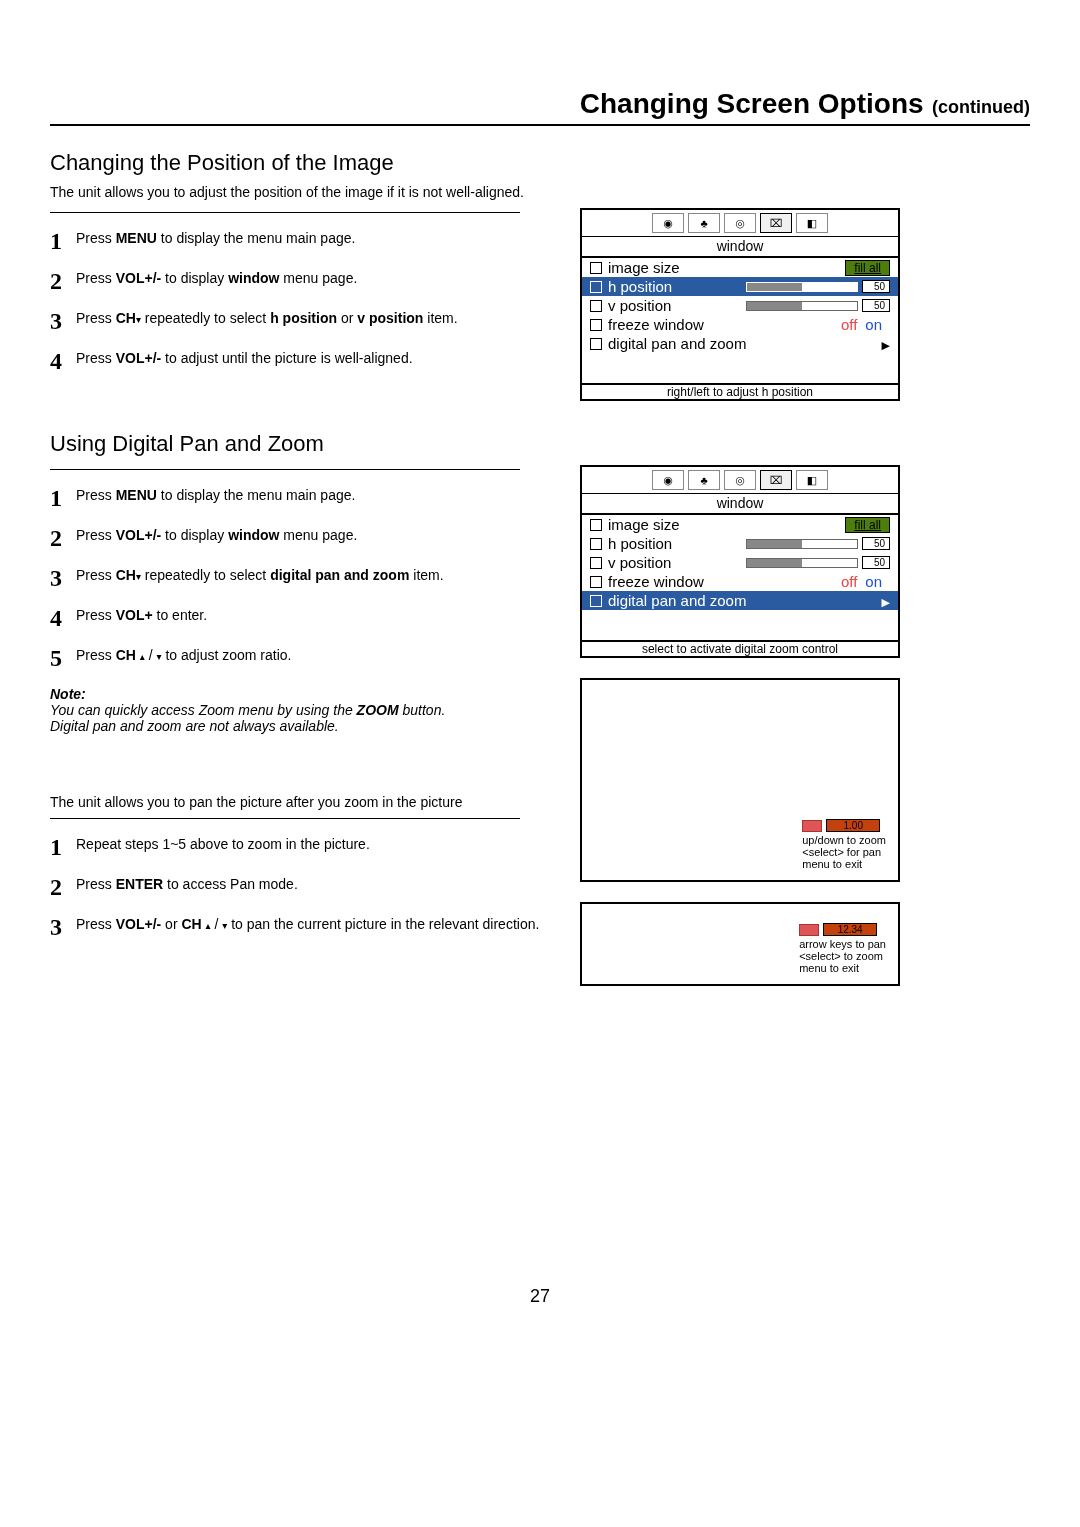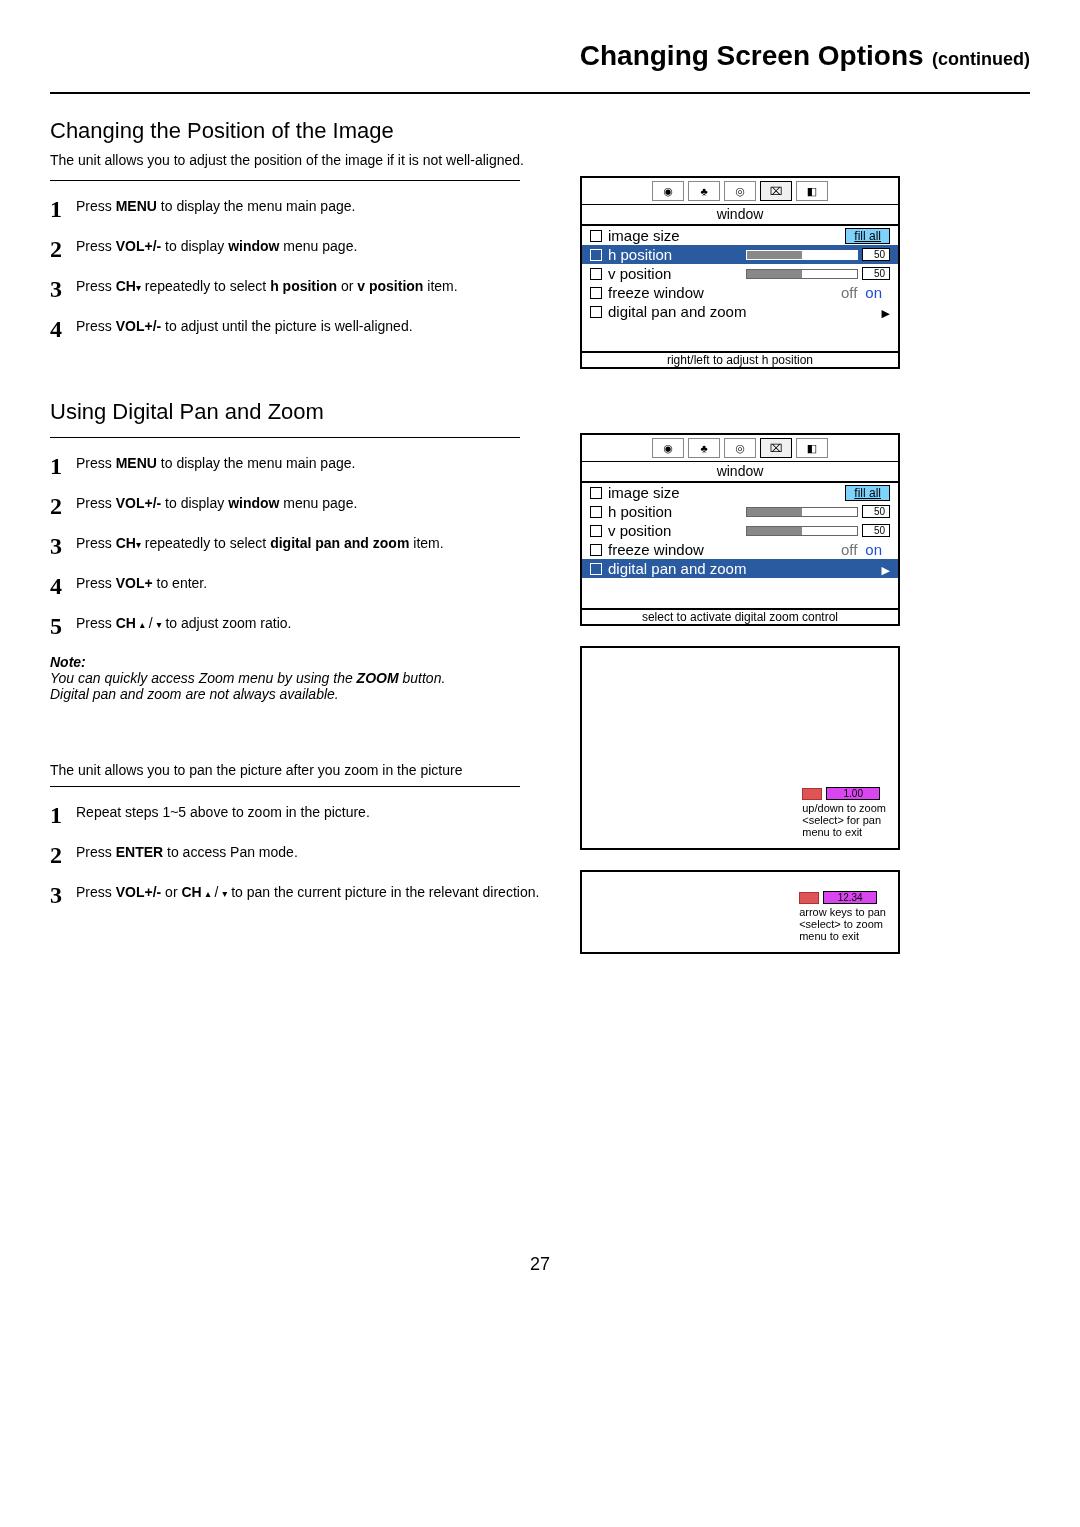--- a/index.html
+++ b/index.html
@@ -6,22 +6,23 @@
     font-family: Arial, Helvetica, sans-serif;
     margin: 0;
     padding: 40px 50px 40px 50px;
     width: 980px;
     background: #fff;
     color: #000;
   }
   .page-header {
     border-bottom: 2px solid #000;
     text-align: right;
-    padding-bottom: 20px;
+    padding-bottom: 4px;
     margin-bottom: 24px;
+    margin-top: 48px;
   }
   .page-header-title { font-size: 28px; font-weight: bold; display:inline; }
   .page-header-cont  { font-size: 18px; font-weight: bold; display:inline; margin-left:4px; }
   .section-title { font-size: 22px; margin: 10px 0 8px 0; }
   .intro-text { font-size: 14px; margin: 4px 0 8px 0; }
   hr.short { width: 470px; margin: 4px 0 10px 0; border:0; border-top:1px solid #000; }
   .two-col { display:flex; gap: 40px; align-items:flex-start; }
   .left-col { width: 490px; }
   .right-col { width: 320px; }
   ol.steps { list-style: none; padding: 0; margin: 0 0 10px 0; }
@@ -42,32 +43,32 @@
   .osd-row { display:flex; align-items:center; padding:1px 8px; font-size:15px; }
   .osd-row.selected { background:#2a5aa0; color:#fff; }
   .osd-bullet { width:10px; height:10px; border:1px solid #000; margin-right:6px; flex-shrink:0; background:#fff; }
   .osd-row.selected .osd-bullet { border-color:#fff; background:#2a5aa0; }
   .osd-label { flex:1; }
   .osd-slider { width:110px; height:8px; border:1px solid #666; margin-right:4px; position:relative; background:#fff; }
   .osd-row.selected .osd-slider { border-color:#fff; }
   .osd-slider-fill { position:absolute; left:0; top:0; bottom:0; background:#888; }
   .osd-valuebox { border:1px solid #000; font-size:10px; padding:0 4px; background:#fff; color:#000; min-width:18px; text-align:right; }
   .osd-value-text { font-size:15px; color:#1d4ed8; margin-right:8px; }
-  .osd-value-text.selected-opt { color:#737373; }
-  .osd-dropdown { border:1px solid #000; font-size:12px; padding:0 8px; background:#7dd3fc; color:#000; text-decoration:underline; }
+  .osd-value-text.selected-opt { color:#ef4444; }
+  .osd-dropdown { border:1px solid #000; font-size:12px; padding:0 8px; background:#4d7c0f; color:#000; text-decoration:underline; }
   .osd-arrow-right::after { content:"▶"; font-size:11px; }
   .osd-row.selected .osd-arrow-right::after { color:#fff; }
   .osd-gap { height: 30px; }
   .osd-caption { border-top:2px solid #000; text-align:center; font-size:12px; padding:0 0; }
 
   .zoom-box { border:2px solid #000; height:200px; position:relative; margin-bottom:20px; }
   .zoom-overlay { position:absolute; right:12px; bottom:10px; font-size:11px; text-align:left; }
   .zoom-value-row { display:flex; align-items:center; gap:4px; margin-bottom:2px; }
   .zoom-badge { width:18px; height:10px; border:1px solid #a33; background:#d55; }
-  .zoom-value { border:1px solid #000; padding:0 8px; font-size:10px; min-width:36px; text-align:center; background:#d946ef; }
+  .zoom-value { border:1px solid #000; padding:0 8px; font-size:10px; min-width:36px; text-align:center; background:#c2410c; }
   .page-number { text-align:center; font-size:18px; margin-top:280px; }
 </style>
 </head>
 <body>
 
 <div class="page-header">
   <span class="page-header-title">Changing Screen Options</span>
   <span class="page-header-cont">(continued)</span>
 </div>
 

